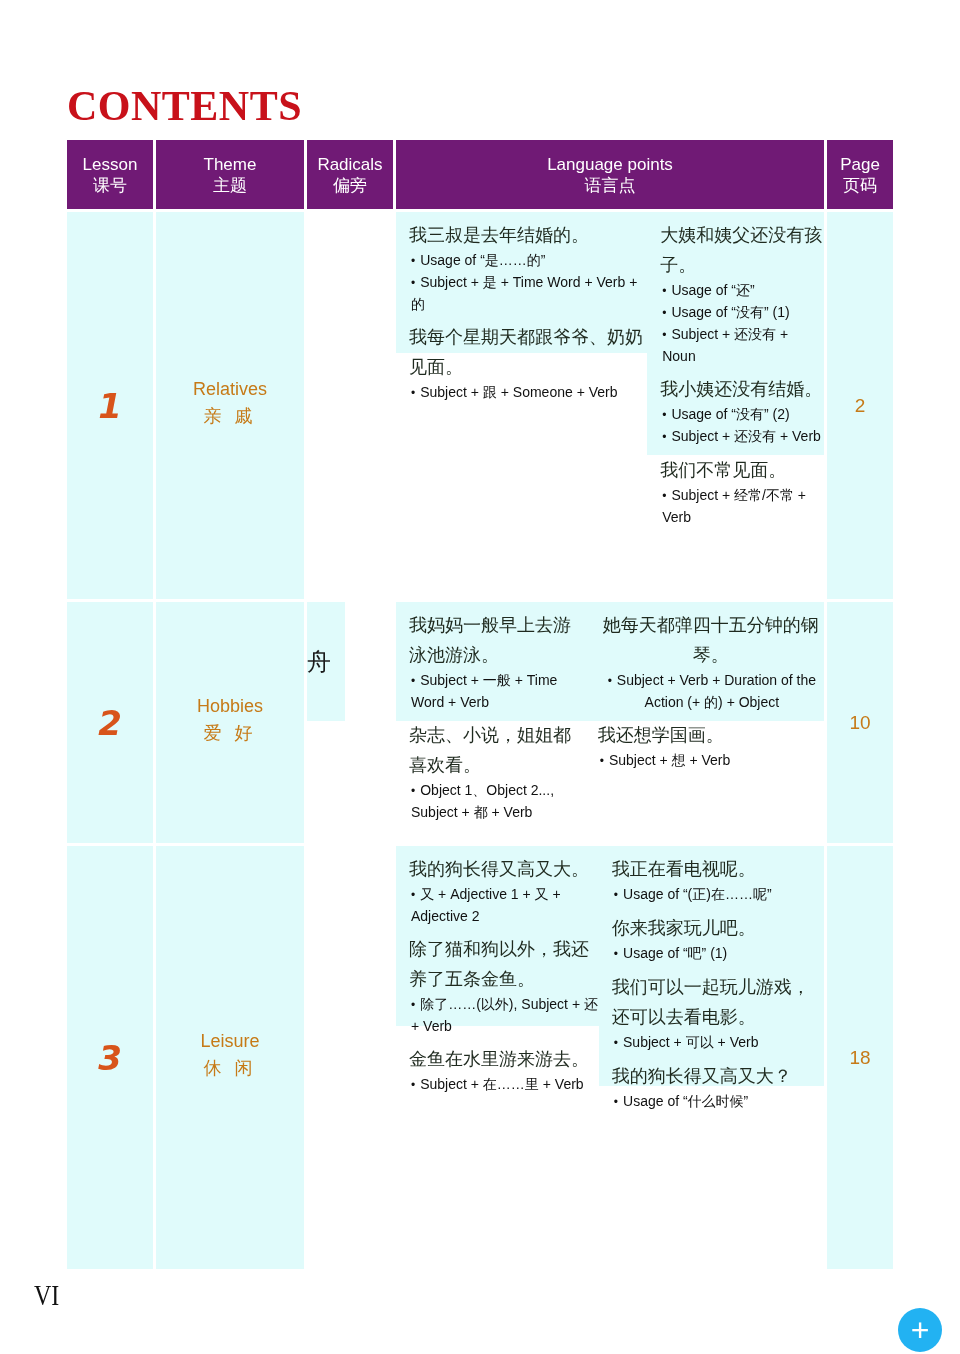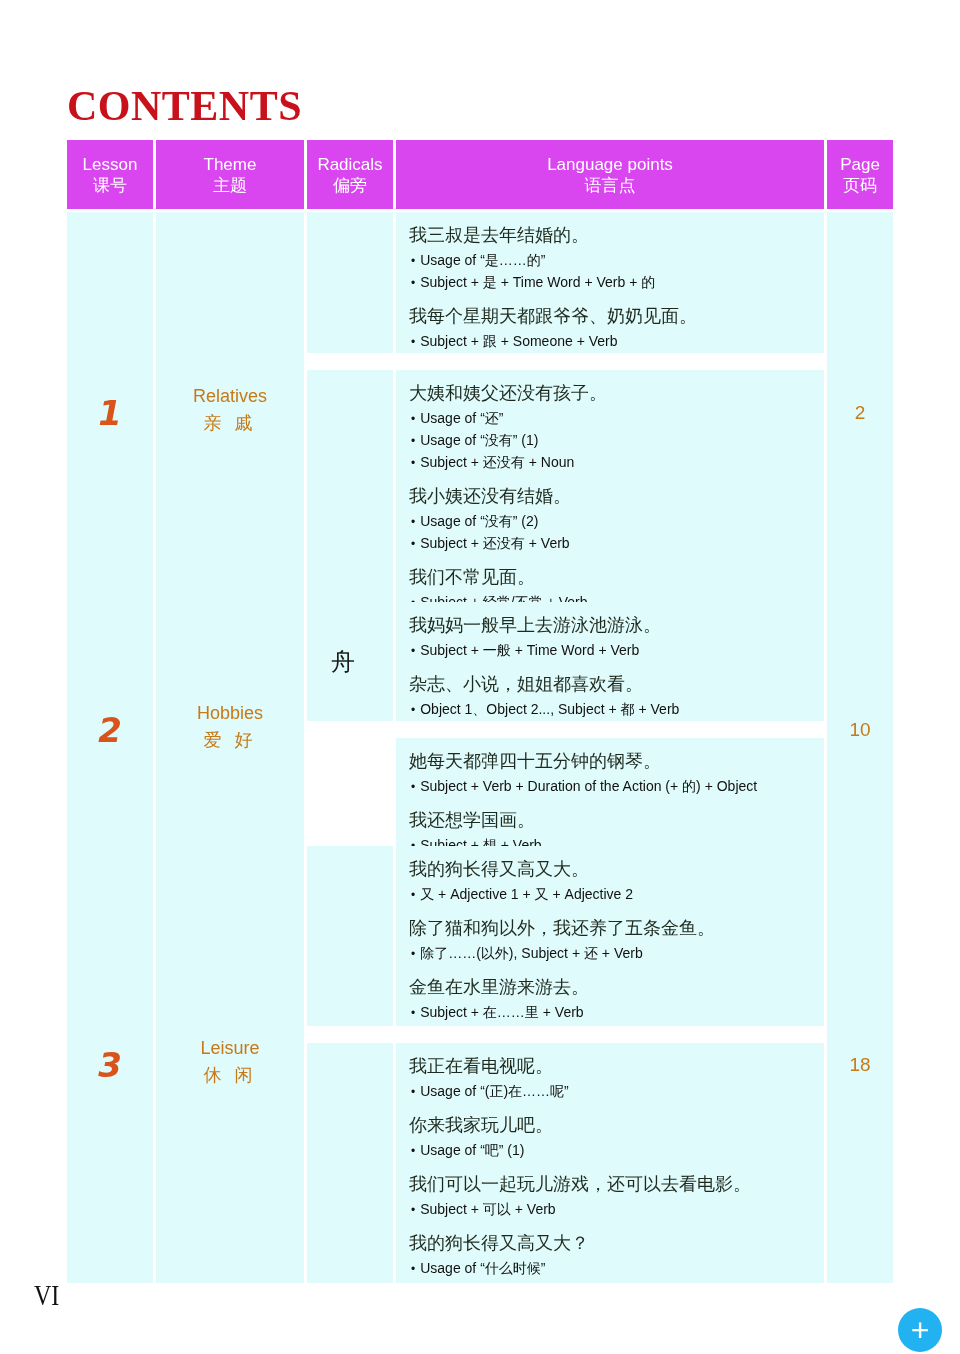--- a/index.html
+++ b/index.html
@@ -12,25 +12,25 @@
     font-size: 42px; color: #c8111a; letter-spacing: 0.5px;
   }
 
   .toc {
     position: absolute; left: 67px; top: 140px; width: 826px;
     display: grid;
     grid-template-columns: 86px 148px 86px 428px 66px;
     column-gap: 3px;
   }
   .hdr {
-    background: #d946ef; color: #ffffff; height: 69px;
+    background: #701a75; color: #ffffff; height: 69px;
     display: flex; flex-direction: column; align-items: center; justify-content: center;
     font-size: 17px; line-height: 21px; text-align: center;
   }
-  .col { display: flex; flex-direction: column; row-gap: 17px; }
+  .col { display: flex; flex-direction: row; row-gap: 17px; }
 
   .cell {
     background: #e0fbfb;
     display: flex; flex-direction: column; align-items: center; justify-content: center;
   }
   .lesson-num {
     font-family: "DejaVu Sans", sans-serif; font-size: 34px; font-weight: bold;
     color: #d8541a; font-style: italic;
   }
   .theme-en { font-size: 18px; color: #c67a17; line-height: 26px; }

